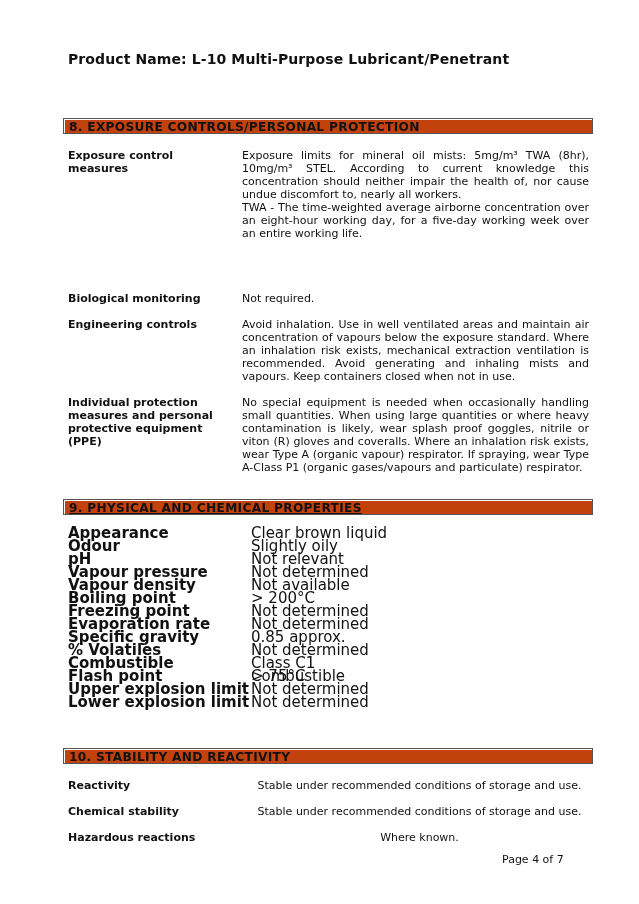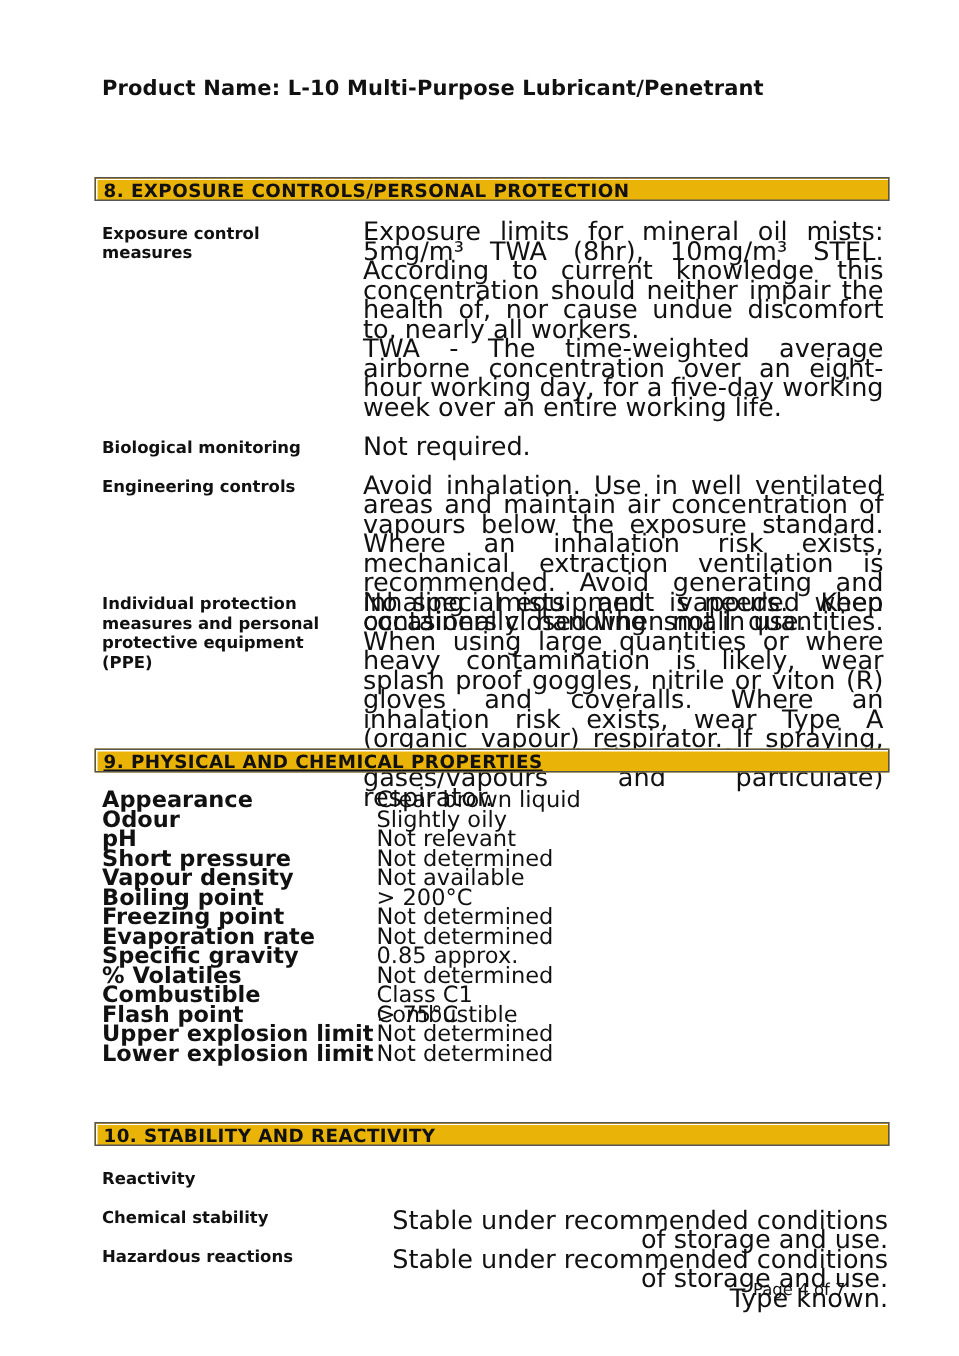--- a/index.html
+++ b/index.html
@@ -6,40 +6,40 @@
     body {
       width: 639px; height: 904px; position: relative; overflow: hidden;
       font-family: "DejaVu Sans", sans-serif; color: #111; font-size: 11px;
     }
     .product-name {
       position: absolute; left: 68px; top: 51px;
       font-weight: bold; font-size: 14px; letter-spacing: 0.1px;
     }
     .section-header {
       position: absolute; left: 63px; width: 530px; height: 16px;
-      background: #eab308; border: 1px solid #555;
+      background: #c2410c; border: 1px solid #555;
       box-shadow: inset 1px 1px 0 #fff;
       font-weight: bold; font-size: 12.2px; line-height: 16px;
       padding-left: 5px; box-sizing: border-box; letter-spacing: 0.3px;
     }
     .row { position: absolute; left: 68px; width: 521px; }
     .label {
       position: absolute; left: 0; top: 0; width: 165px;
       font-weight: bold; font-size: 11px; line-height: 13px;
     }
     .value {
       position: absolute; left: 174px; top: 0; width: 347px;
-      font-size: 17px; line-height: 13px; text-align: justify;
+      font-size: 11px; line-height: 13px; text-align: justify;
     }
     .value p { margin: 0; }
     .props { position: absolute; left: 68px; top: 527px; width: 340px; }
     .prop-row { height: 13px; position: relative; font-size: 15px; line-height: 13px; }
     .prop-label { position: absolute; left: 0; font-weight: bold; }
     .prop-value { position: absolute; left: 183px; }
-    .s10 .value { left: 179px; width: 345px; text-align: right; margin-top: 29px; }
+    .s10 .value { left: 179px; width: 345px; text-align: center; }
     .page-number {
       position: absolute; left: 502px; top: 853px; font-size: 11px;
     }
   </style>
 </head>
 <body>
 
 <div class="product-name">Product Name:  L-10 Multi-Purpose Lubricant/Penetrant</div>
 
 <div class="section-header" style="top:118px;">8.  EXPOSURE CONTROLS/PERSONAL PROTECTION</div>
@@ -82,21 +82,21 @@
     </div>
   <div class="prop-row">
       <span class="prop-label">Odour</span>
       <span class="prop-value">Slightly oily</span>
     </div>
   <div class="prop-row">
       <span class="prop-label">pH</span>
       <span class="prop-value">Not relevant</span>
     </div>
   <div class="prop-row">
-      <span class="prop-label">Short pressure</span>
+      <span class="prop-label">Vapour pressure</span>
       <span class="prop-value">Not determined</span>
     </div>
   <div class="prop-row">
       <span class="prop-label">Vapour density</span>
       <span class="prop-value">Not available</span>
     </div>
   <div class="prop-row">
       <span class="prop-label">Boiling point</span>
       <span class="prop-value">&gt; 200°C</span>
     </div>
@@ -139,16 +139,16 @@
 <div class="row s10" style="top:779px; height:14px;">
   <div class="label">Reactivity</div>
   <div class="value">Stable under recommended conditions of storage and use.</div>
 </div>
 <div class="row s10" style="top:805px; height:14px;">
   <div class="label">Chemical stability</div>
   <div class="value">Stable under recommended conditions of storage and use.</div>
 </div>
 <div class="row s10" style="top:831px; height:14px;">
   <div class="label">Hazardous reactions</div>
-  <div class="value">Type known.</div>
+  <div class="value">Where known.</div>
 </div>
 
 <div class="page-number">Page 4 of 7</div>
 
 </body></html>

